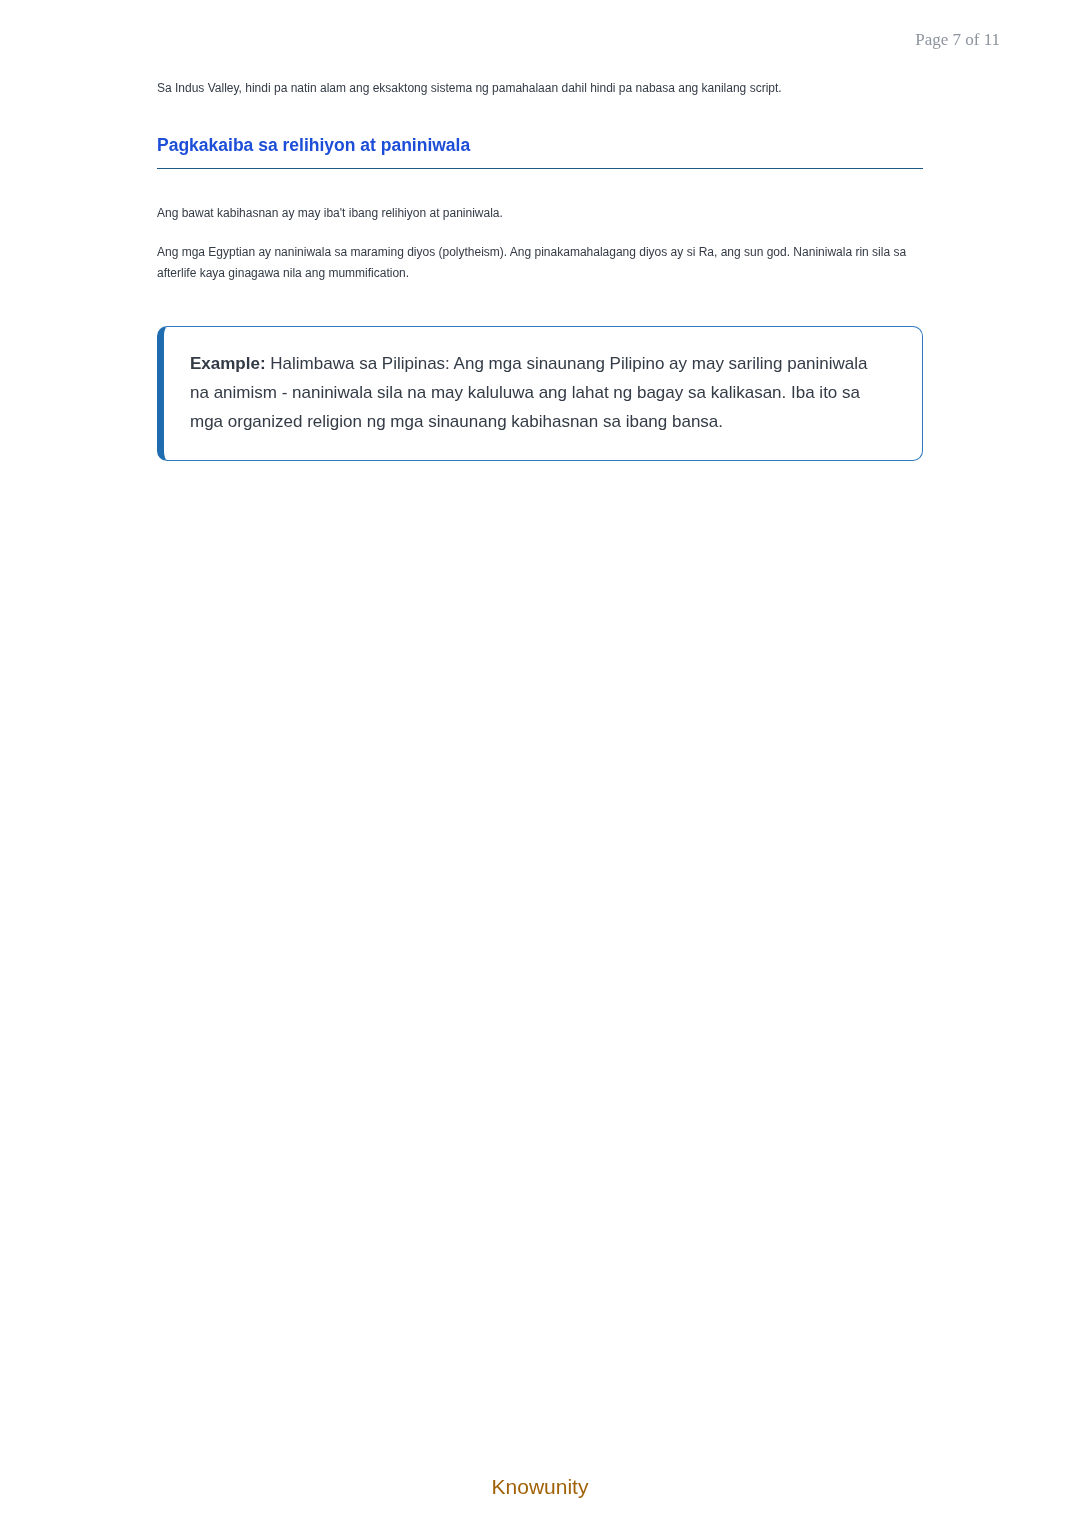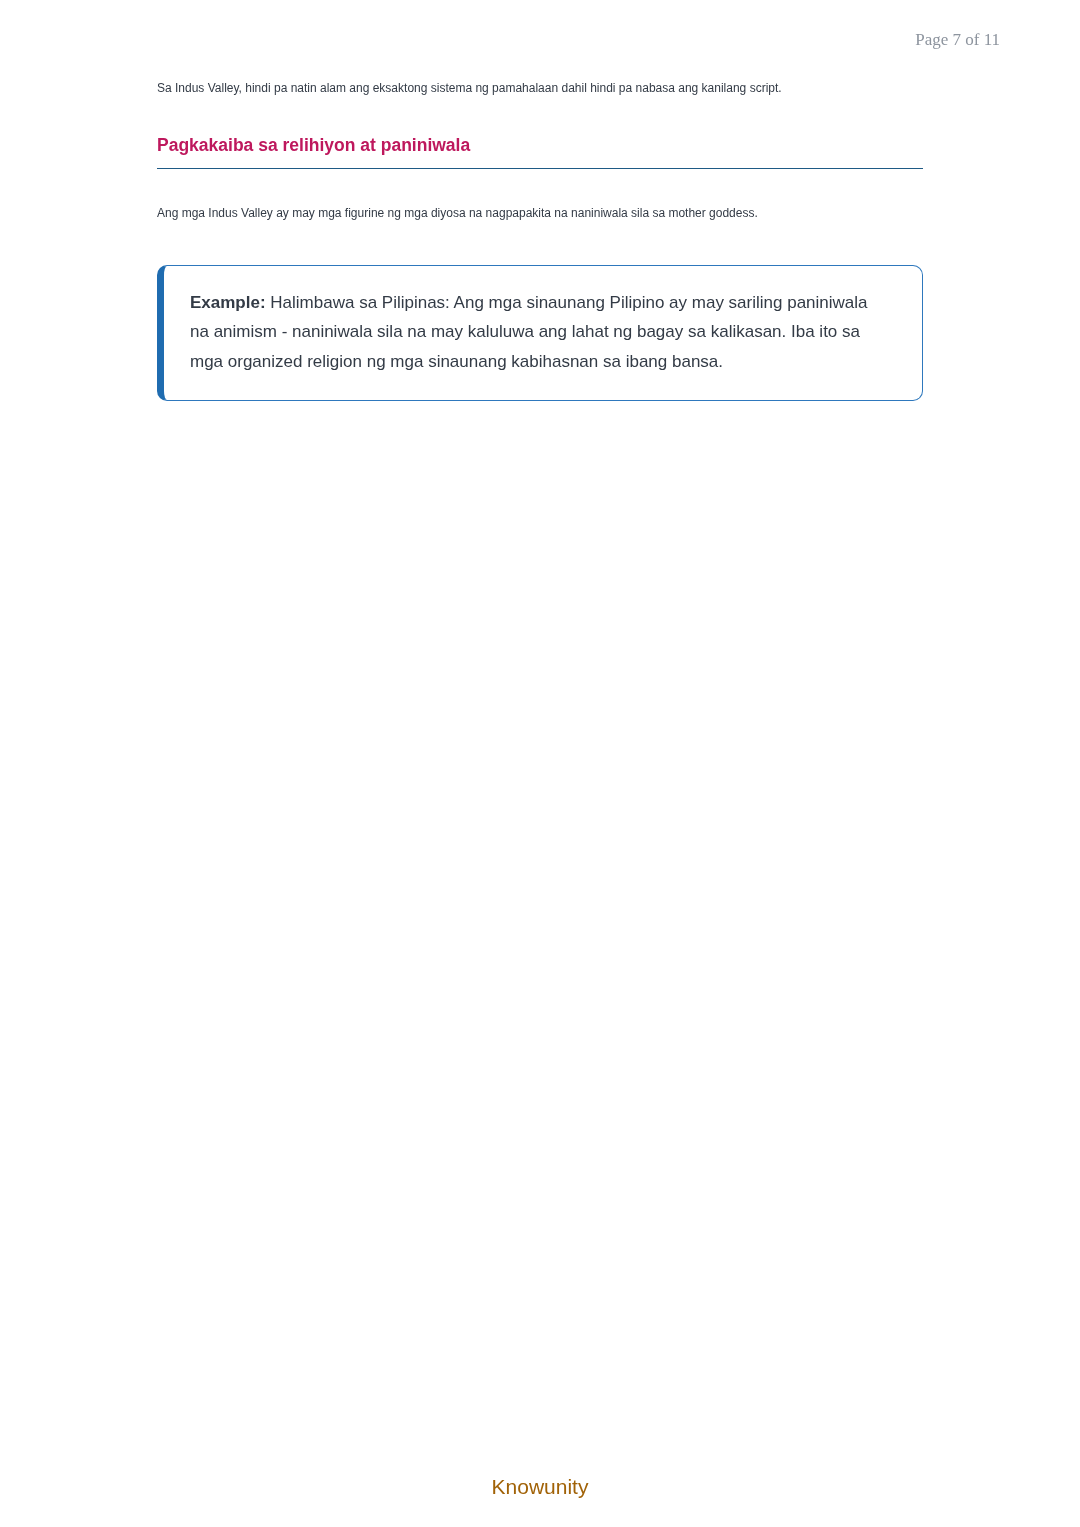--- a/index.html
+++ b/index.html
@@ -38,21 +38,21 @@
     font-size: 12px;
     line-height: 1.72;
     color: #333b46;
     margin-bottom: 19px;
   }
 
   .section-heading {
     margin-top: 36px;
     font-size: 17.5px;
     font-weight: bold;
-    color: #be185d;
+    color: #1d4ed8;
     padding-bottom: 12px;
     border-bottom: 1.5px solid #1e5a85;
     margin-bottom: 34px;
   }
 
   .example-box {
     margin-top: 42px;
     border: 1.5px solid #2e78bd;
     border-left: 7px solid #1f6cb0;
     border-radius: 10px;
@@ -82,25 +82,26 @@
 <div class="page">
 
   <div class="page-indicator">Page 7 of 11</div>
 
   <div class="content">
 
     <p class="paragraph">Sa Indus Valley, hindi pa natin alam ang eksaktong sistema ng pamahalaan dahil hindi pa nabasa ang kanilang script.</p>
 
     <h2 class="section-heading">Pagkakaiba sa relihiyon at paniniwala</h2>
 
+    <p class="paragraph">Ang bawat kabihasnan ay may iba't ibang relihiyon at paniniwala.</p>
+
+    <p class="paragraph">Ang mga Egyptian ay naniniwala sa maraming diyos (polytheism). Ang pinakamahalagang diyos ay si Ra, ang sun god. Naniniwala rin sila sa afterlife kaya ginagawa nila ang mummification.</p>
 
 
 
-
-    <p class="paragraph">Ang mga Indus Valley ay may mga figurine ng mga diyosa na nagpapakita na naniniwala sila sa mother goddess.</p>
 
     <div class="example-box">
       <span class="example-label">Example:</span><span> Halimbawa sa Pilipinas: Ang mga sinaunang Pilipino ay may sariling paniniwala na animism - naniniwala sila na may kaluluwa ang lahat ng bagay sa kalikasan. Iba ito sa mga organized religion ng mga sinaunang kabihasnan sa ibang bansa.</span>
     </div>
 
   </div>
 
   <div class="footer-brand">Knowunity</div>
 
 </div>

